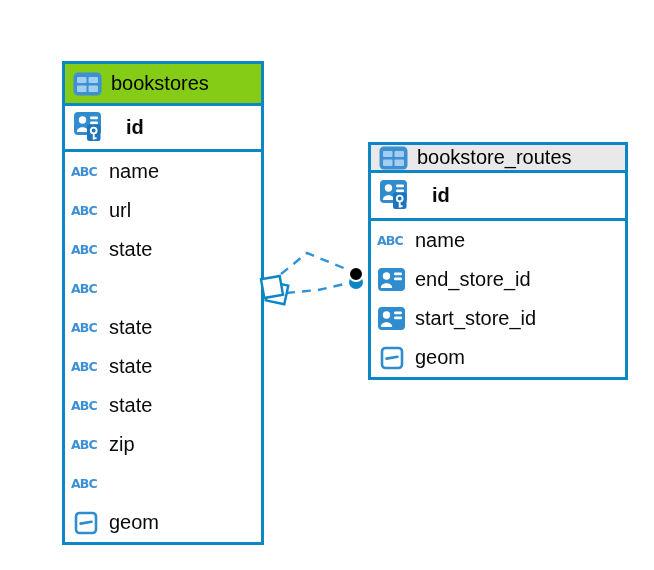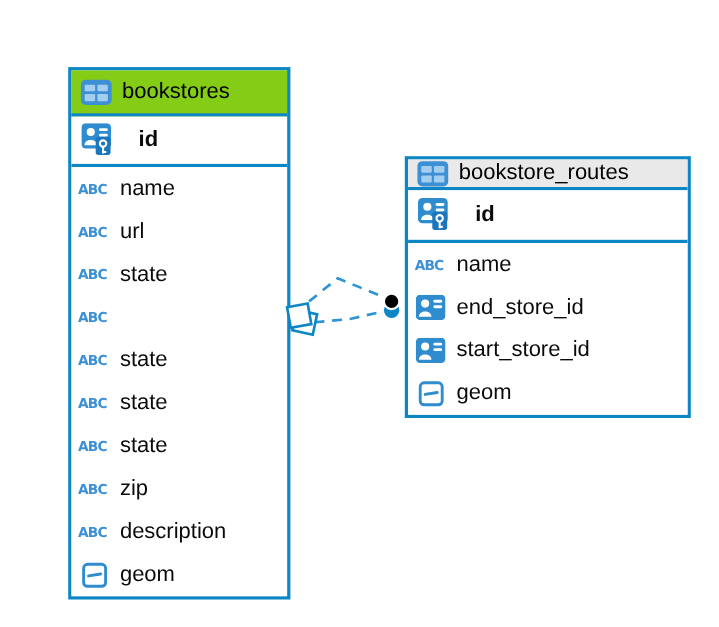--- a/index.html
+++ b/index.html
@@ -138,21 +138,20 @@
             </svg>
           </span>
           <span>zip</span>
         </div>
         <div class="frow">
           <span class="icon">
             <svg width="30" height="15" viewBox="0 0 30 15">
               <text x="0" y="12" font-family="DejaVu Sans, sans-serif" font-size="12.5" font-weight="bold" letter-spacing="-0.8" fill="#3E90D4">ABC</text>
             </svg>
           </span>
-          <span>description</span>
         </div>
         <div class="frow">
           <span class="icon">
             <svg width="24" height="24" viewBox="0 0 24 24">
               <rect x="2" y="2" width="20" height="20" rx="3.5" fill="#fff" stroke="#2E8CCF" stroke-width="2.6"></rect>
               <line x1="6.5" y1="12.6" x2="17.5" y2="10.8" stroke="#2E8CCF" stroke-width="2.6" stroke-linecap="round"></line>
             </svg>
           </span>
           <span>geom</span>
         </div>

